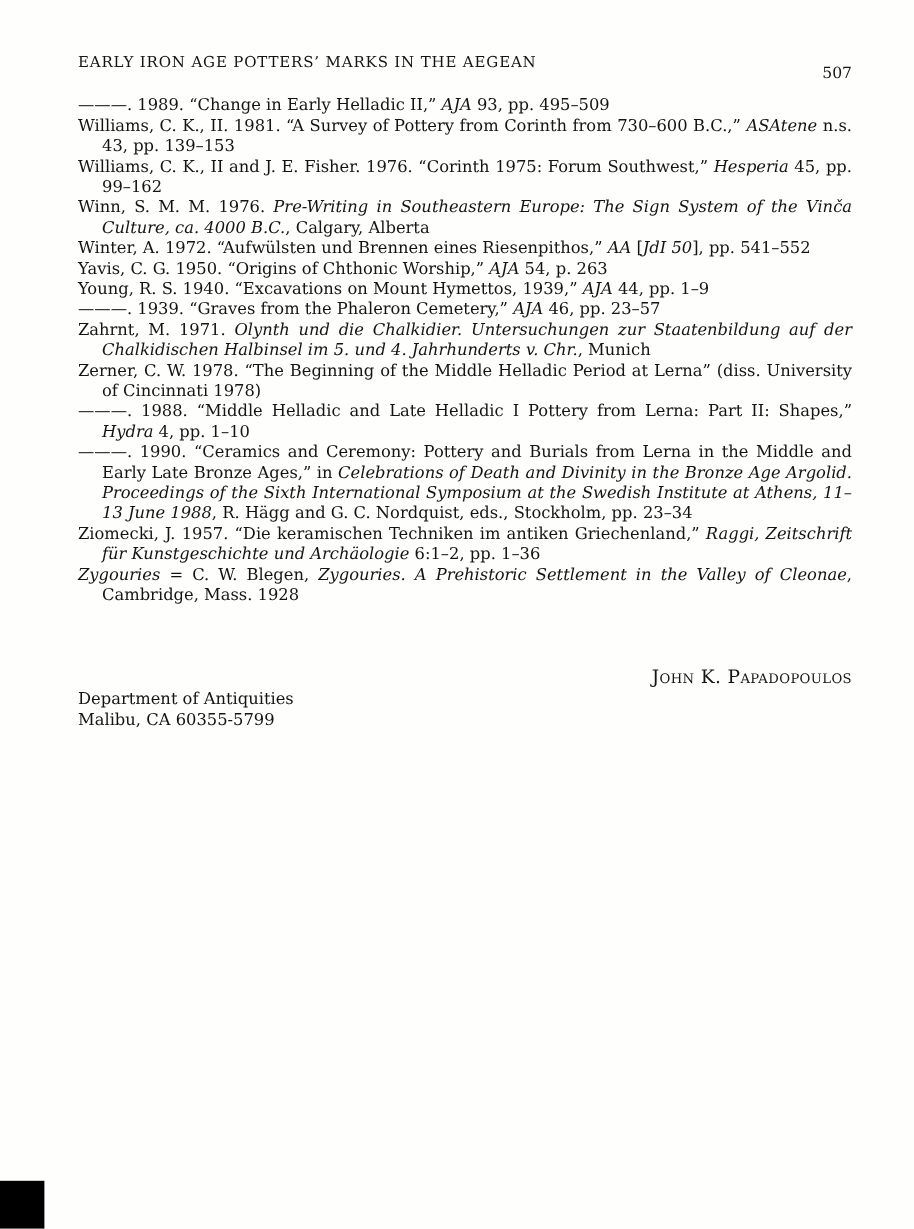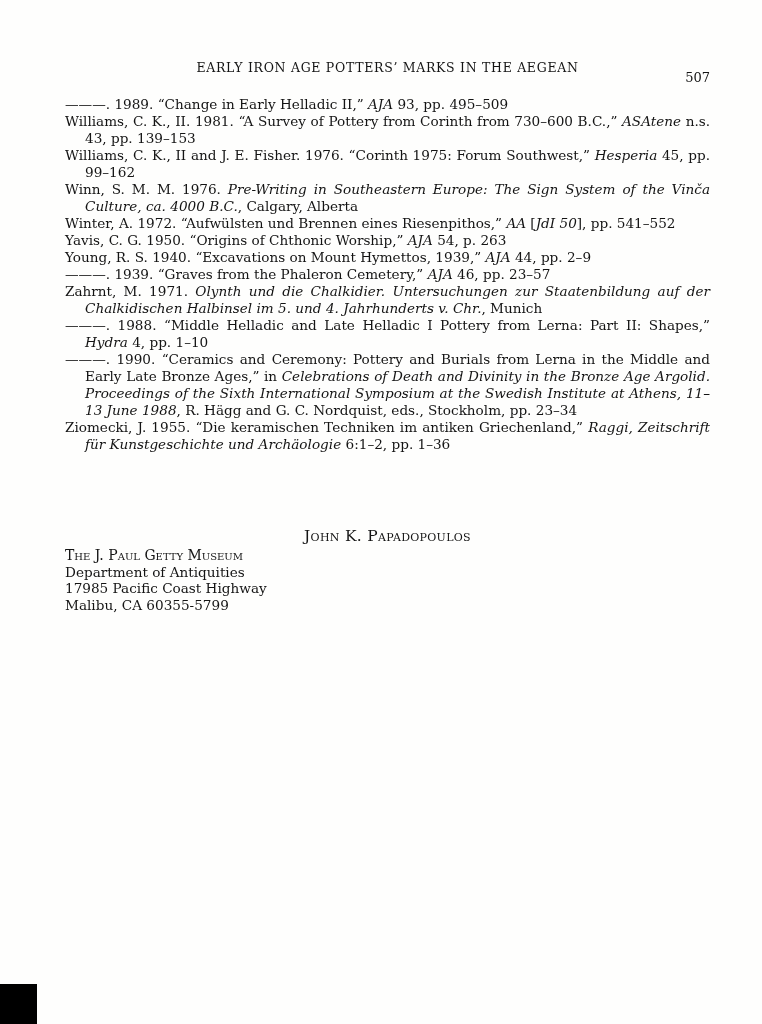--- a/index.html
+++ b/index.html
@@ -9,47 +9,46 @@
     color: #141414;
     font-family: "DejaVu Serif", "Liberation Serif", serif;
     position: relative;
     overflow: hidden;
   }
   .page {
     padding: 44px 52px 0 65px;
   }
   .header {
     position: relative;
-    text-align: center;
+    text-align: left;
     font-size: 12.5px;
     letter-spacing: 0.7px;
     margin-bottom: 21px;
     white-space: nowrap;
-    margin-top: 16px;
   }
   .page-number {
     position: absolute;
     right: 0;
     top: 10px;
     font-size: 13px;
     letter-spacing: 0;
   }
   .bibliography {
     font-size: 13.6px;
     line-height: 17px;
   }
   .bib-entry {
     text-align: justify;
     padding-left: 20px;
     text-indent: -20px;
   }
   .bib-entry i { }
   .signature {
-    margin-top: 74px;
-    text-align: center;
+    margin-top: 50px;
+    text-align: right;
     font-variant: small-caps;
     font-size: 15.5px;
     letter-spacing: 0.3px;
     line-height: 19px;
   }
   .affiliation {
     margin-top: 1px;
     font-size: 13.6px;
     line-height: 16.5px;
   }
@@ -76,32 +75,32 @@
     <span class="page-number">507</span>
   </div>
 
   <div class="bibliography">
       <p class="bib-entry"><span>———. 1989. “Change in Early Helladic II,” </span><i>AJA</i><span> 93, pp. 495–509</span></p>
       <p class="bib-entry"><span>Williams, C. K., II. 1981. “A Survey of Pottery from Corinth from 730–600 B.C.,” </span><i>ASAtene</i><span> n.s. 43, pp. 139–153</span></p>
       <p class="bib-entry"><span>Williams, C. K., II and J. E. Fisher. 1976. “Corinth 1975: Forum Southwest,” </span><i>Hesperia</i><span> 45, pp. 99–162</span></p>
       <p class="bib-entry"><span>Winn, S. M. M. 1976. </span><i>Pre-Writing in Southeastern Europe: The Sign System of the Vinča Culture, ca. 4000 B.C.</i><span>, Calgary, Alberta</span></p>
       <p class="bib-entry"><span>Winter, A. 1972. “Aufwülsten und Brennen eines Riesenpithos,” </span><i>AA</i><span> [</span><i>JdI 50</i><span>], pp. 541–552</span></p>
       <p class="bib-entry"><span>Yavis, C. G. 1950. “Origins of Chthonic Worship,” </span><i>AJA</i><span> 54, p. 263</span></p>
-      <p class="bib-entry"><span>Young, R. S. 1940. “Excavations on Mount Hymettos, 1939,” </span><i>AJA</i><span> 44, pp. 2–9</span></p>
+      <p class="bib-entry"><span>Young, R. S. 1940. “Excavations on Mount Hymettos, 1939,” </span><i>AJA</i><span> 44, pp. 1–9</span></p>
       <p class="bib-entry"><span>———. 1939. “Graves from the Phaleron Cemetery,” </span><i>AJA</i><span> 46, pp. 23–57</span></p>
       <p class="bib-entry"><span>Zahrnt, M. 1971. </span><i>Olynth und die Chalkidier. Untersuchungen zur Staatenbildung auf der Chalkidischen Halbinsel im 5. und 4. Jahrhunderts v. Chr.</i><span>, Munich</span></p>
+      <p class="bib-entry"><span>Zerner, C. W. 1978. “The Beginning of the Middle Helladic Period at Lerna” (diss. University of Cincinnati 1978)</span></p>
       <p class="bib-entry"><span>———. 1988. “Middle Helladic and Late Helladic I Pottery from Lerna: Part II: Shapes,” </span><i>Hydra</i><span> 4, pp. 1–10</span></p>
       <p class="bib-entry"><span>———. 1990. “Ceramics and Ceremony: Pottery and Burials from Lerna in the Middle and Early Late Bronze Ages,” in </span><i>Celebrations of Death and Divinity in the Bronze Age Argolid. Proceedings of the Sixth International Symposium at the Swedish Institute at Athens, 11–13 June 1988</i><span>, R. Hägg and G. C. Nordquist, eds., Stockholm, pp. 23–34</span></p>
-      <p class="bib-entry"><span>Ziomecki, J. 1955. “Die keramischen Techniken im antiken Griechenland,” </span><i>Raggi, Zeitschrift für Kunstgeschichte und Archäologie</i><span> 6:1–2, pp. 1–36</span></p>
+      <p class="bib-entry"><span>Ziomecki, J. 1957. “Die keramischen Techniken im antiken Griechenland,” </span><i>Raggi, Zeitschrift für Kunstgeschichte und Archäologie</i><span> 6:1–2, pp. 1–36</span></p>
+      <p class="bib-entry"><i>Zygouries</i><span> = C. W. Blegen, </span><i>Zygouries. A Prehistoric Settlement in the Valley of Cleonae</i><span>, Cambridge, Mass. 1928</span></p>
     </div>
 
   <div class="signature">John K. Papadopoulos</div>
 
   <div class="affiliation">
-    <div class="institution">The J. Paul Getty Museum</div>
     <div>Department of Antiquities</div>
-    <div>17985 Pacific Coast Highway</div>
     <div>Malibu, CA 60355-5799</div>
   </div>
 
 </div>
 
 <div class="corner-artifact"></div>
 
 </body></html>

